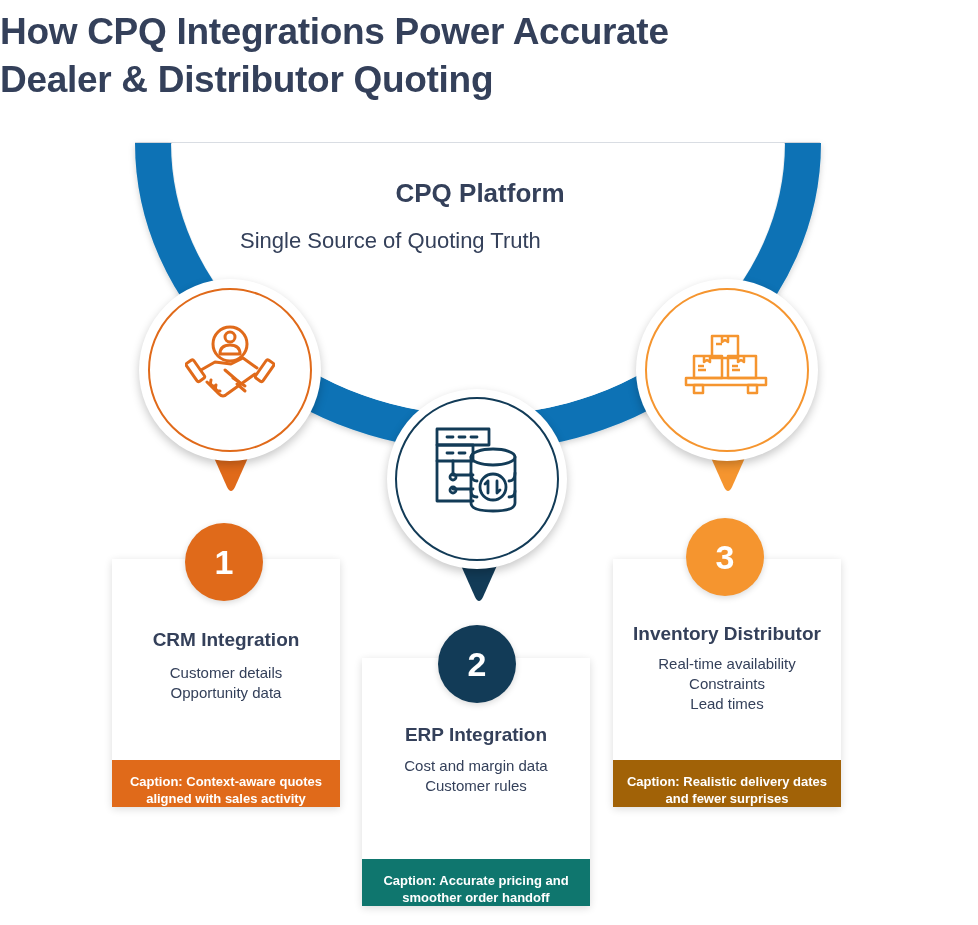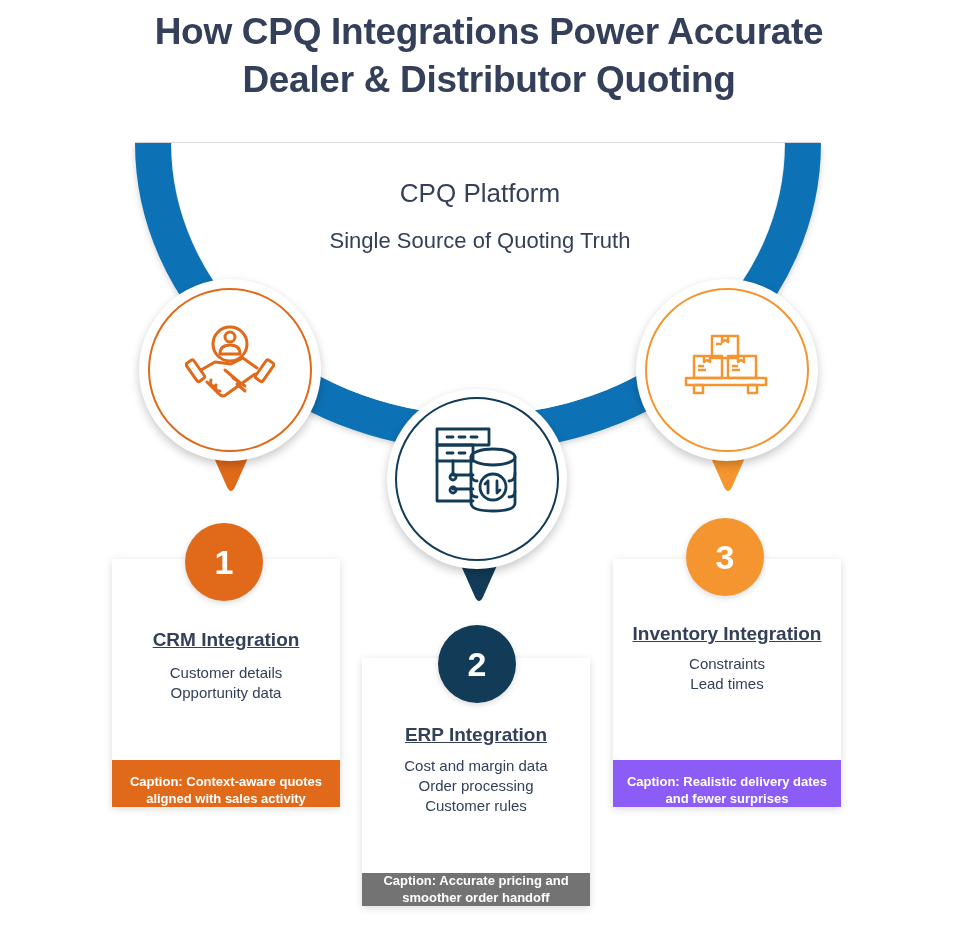--- a/index.html
+++ b/index.html
@@ -1,49 +1,49 @@
 <!DOCTYPE html>
 <html><head>
 <meta charset="utf-8">
 <style>
   html, body { margin: 0; padding: 0; }
   body {
     width: 978px; height: 925px; background: #ffffff; position: relative; overflow: hidden;
     font-family: "Liberation Sans", "DejaVu Sans", sans-serif; color: #2f3a4f;
   }
   .title {
-    position: absolute; left: 0; top: 8px; width: 978px; text-align: center;
+    position: absolute; left: 0; top: 8px; width: 978px; 
     font-size: 37px; font-weight: 700; line-height: 48px; color: #34405a; letter-spacing: -0.3px;
   }
   .arc-svg { position: absolute; left: 0; top: 0; width: 978px; height: 925px; }
   .platform-title {
     position: absolute; left: 290px; width: 380px; top: 178px; text-align: center;
-    font-size: 26px; font-weight: 400; color: #34405a;
+    font-size: 26px; font-weight: 700; color: #34405a;
   }
   .platform-sub {
-    position: absolute; left: 240px; width: 480px; top: 228px; text-align: center;
+    position: absolute; left: 240px; width: 480px; top: 228px; text-align: left;
     font-size: 22px; color: #34405a;
   }
   .pin { position: absolute; }
   .pin .circle {
     position: absolute; border-radius: 50%; background: #ffffff;
     box-shadow: 0 4px 10px rgba(0,0,0,0.22);
   }
   .pin .inner-ring {
     position: absolute; border-radius: 50%; border: 2px solid;
   }
   .pin .tip { position: absolute; }
   .pin .icon { position: absolute; }
   .card {
     position: absolute; background: #ffffff;
     box-shadow: 0 2px 8px rgba(0,0,0,0.14);
   }
   .card .card-title {
     position: absolute; left: 0; width: 100%; text-align: center;
-    font-size: 19px; font-weight: 700; color: #34405a; text-decoration: underline;
+    font-size: 19px; font-weight: 700; color: #34405a;
   }
   .card .card-lines {
     position: absolute; left: 0; width: 100%; text-align: center;
     font-size: 15px; line-height: 20px; color: #34405a;
   }
   .card .caption {
     position: absolute; left: 0; bottom: 0; width: 100%; text-align: center;
     color: #ffffff; font-size: 13px; line-height: 17px; font-weight: 700;
     display: flex; align-items: center; justify-content: flex-end; flex-direction: column;
   }
@@ -159,34 +159,34 @@
     <div>Caption: Context-aware quotes</div>
     <div>aligned with sales activity</div>
   </div>
 </div>
 <div class="badge" style="left:185px; top:523px; background:#e06a1a;">1</div>
 
 <div class="card" style="left:362px; top:658px; width:228px; height:248px;">
   <div class="card-title" style="top:66px;">ERP Integration</div>
   <div class="card-lines" style="top:98px;">
     <div>Cost and margin data</div>
-    <div>Order processing</div>
     <div>Customer rules</div>
   </div>
-  <div class="caption" style="height:33px; background:#737373;">
+  <div class="caption" style="height:47px; background:#0f766e;">
     <div>Caption: Accurate pricing and</div>
     <div>smoother order handoff</div>
   </div>
 </div>
 <div class="badge" style="left:438px; top:625px; background:#123b57;">2</div>
 
 <div class="card" style="left:613px; top:559px; width:228px; height:248px;">
-  <div class="card-title" style="top:64px;">Inventory Integration</div>
+  <div class="card-title" style="top:64px;">Inventory Distributor</div>
   <div class="card-lines" style="top:95px;">
+    <div>Real-time availability</div>
     <div>Constraints</div>
     <div>Lead times</div>
   </div>
-  <div class="caption" style="height:47px; background:#8b5cf6;">
+  <div class="caption" style="height:47px; background:#a16207;">
     <div>Caption: Realistic delivery dates</div>
     <div>and fewer surprises</div>
   </div>
 </div>
 <div class="badge" style="left:686px; top:518px; background:#f5952f;">3</div>
 
 </body></html>

